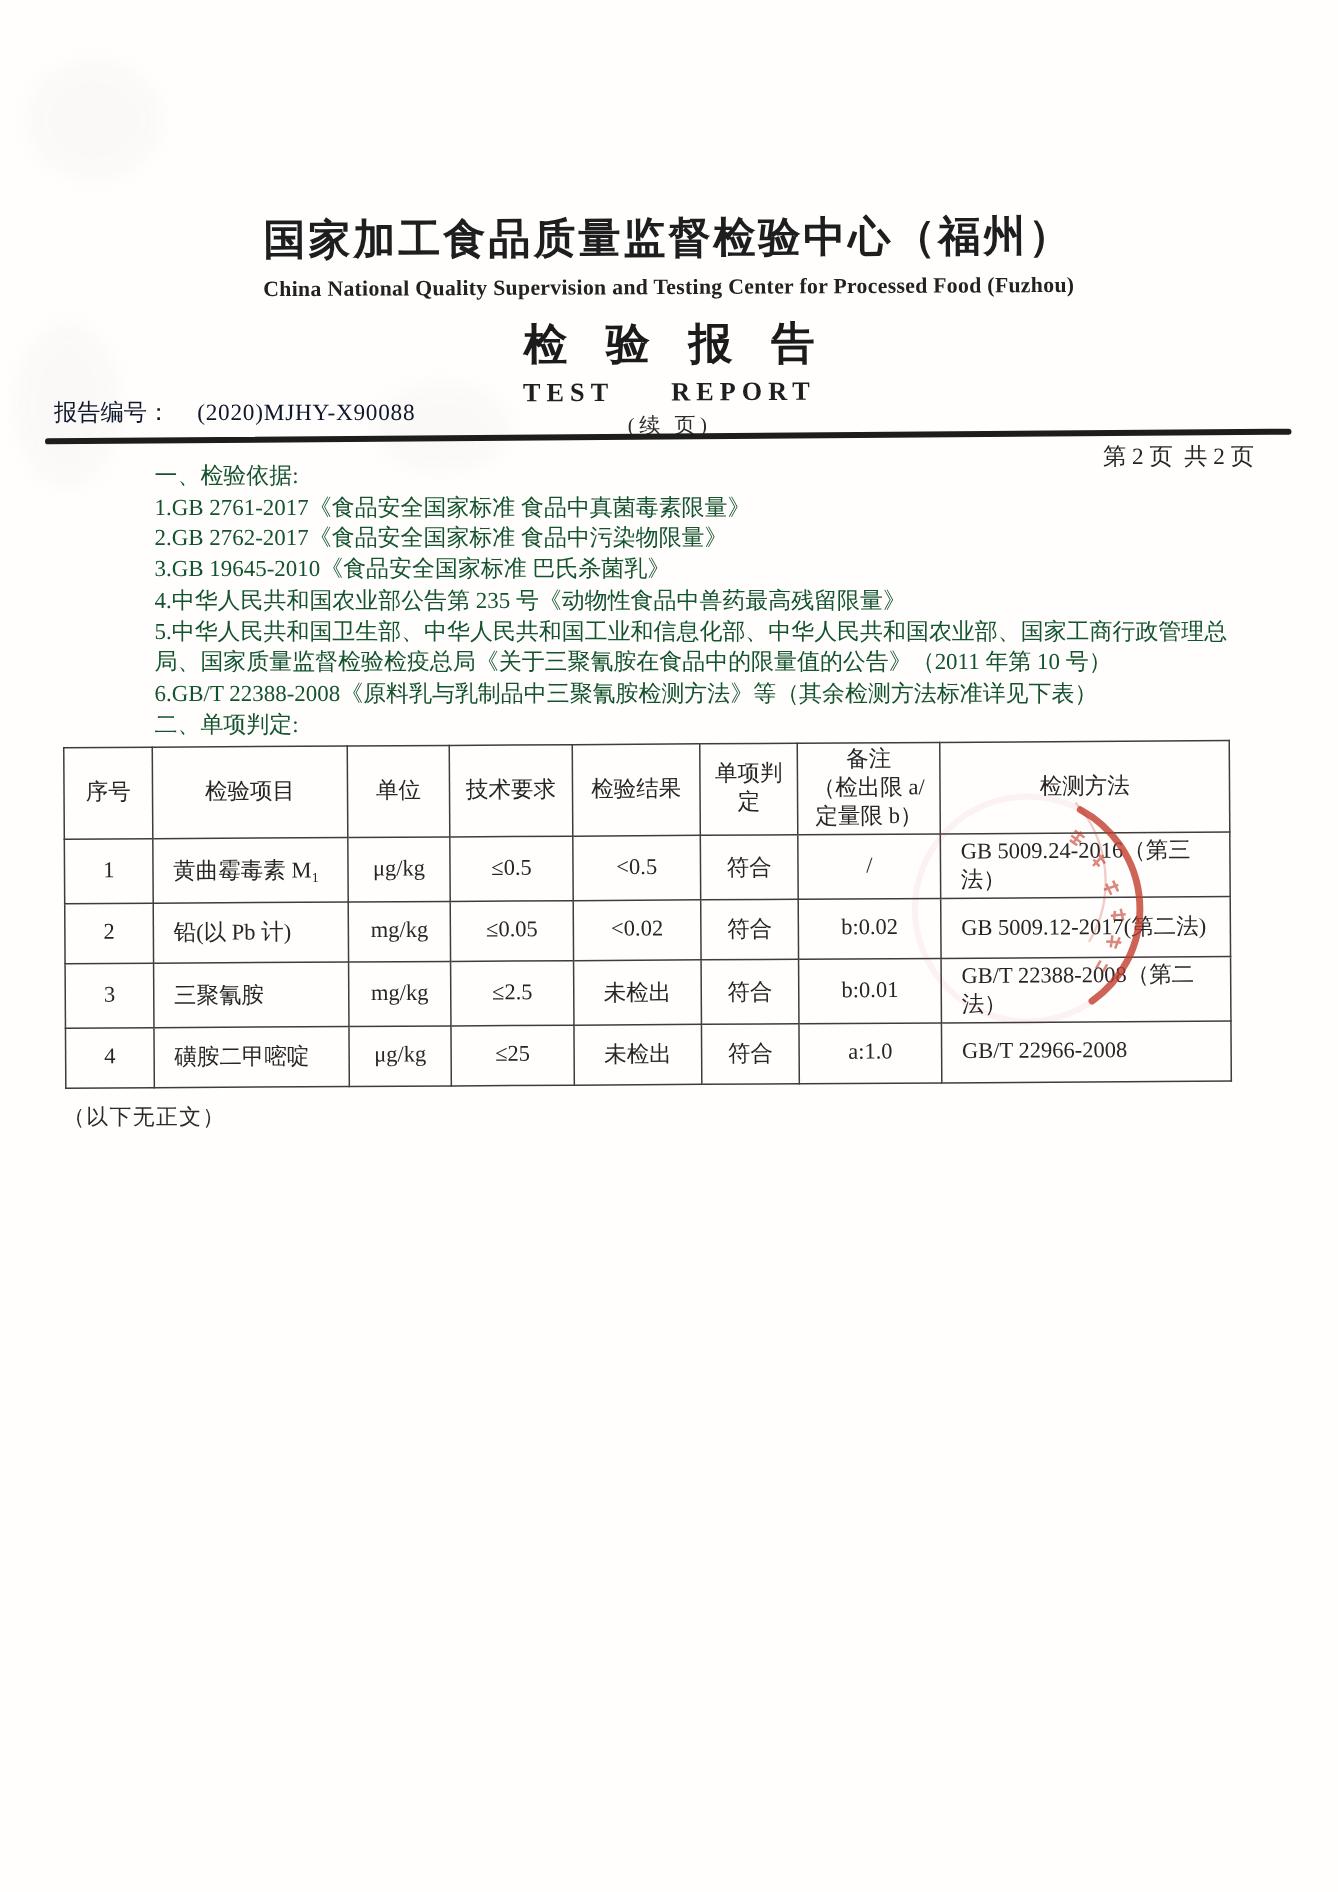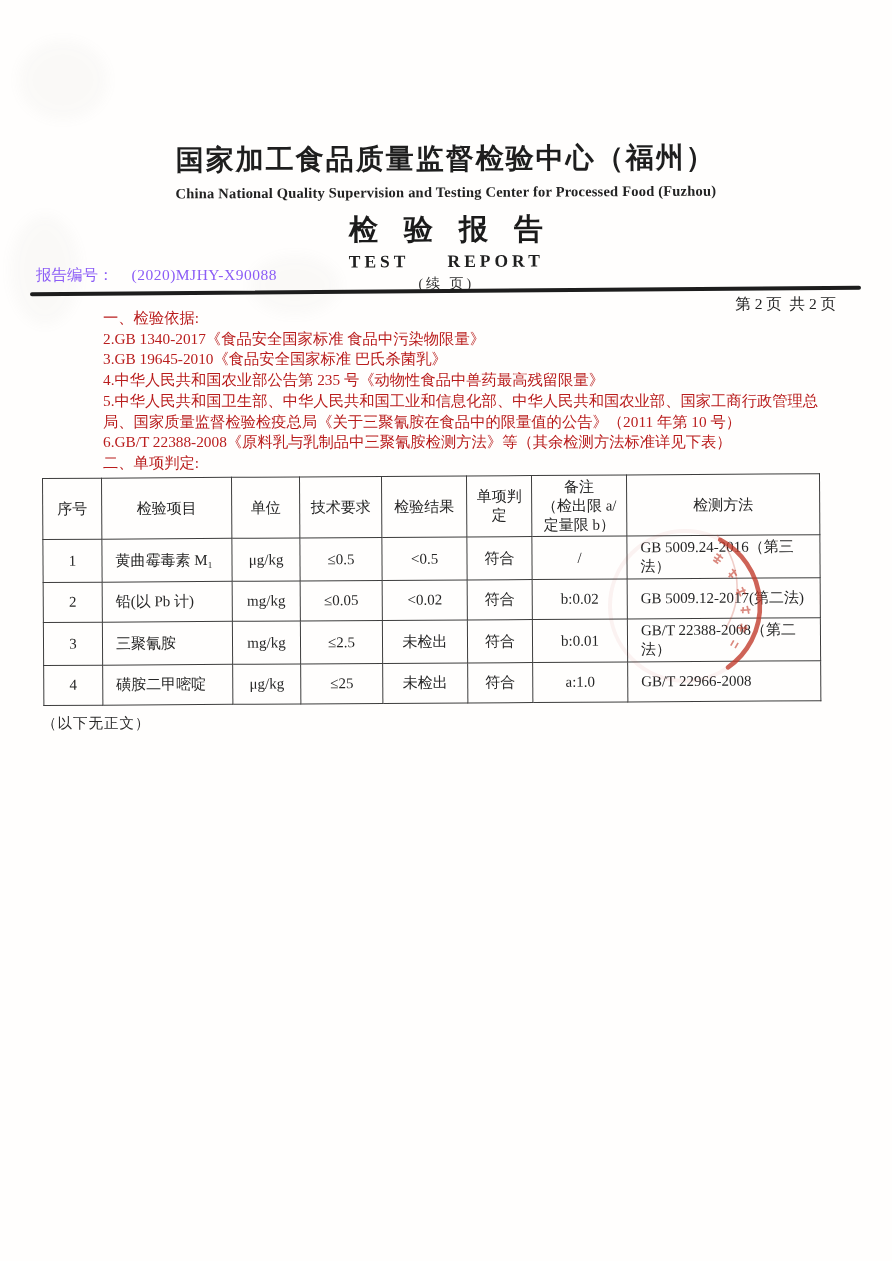--- a/index.html
+++ b/index.html
@@ -23,29 +23,29 @@
 
   
   .header { position:absolute; top:140px; left:0; width:892px; text-align:center; transform:rotate(-0.3deg); }
   .org-cn { font-size:28px; font-weight:700; letter-spacing:2px; color:#1e1e1e; }
   .org-en { font-size:14.5px; font-weight:700; margin-top:6px; letter-spacing:0.2px; color:#222; }
   .title-cn { font-size:29px; font-weight:700; letter-spacing:26px; padding-left:26px; margin-top:9px; color:#1b1b1b; }
   .title-en { font-size:17.5px; font-weight:700; letter-spacing:4px; word-spacing:30px; margin-top:1px; color:#1f1f1f; }
   .cont-note { font-size:14px; margin-top:3px; letter-spacing:3px; color:#2c2c2c; }
 
   .page-indicator { position:absolute; top:252px; right:56px; font-size:15.5px; white-space:pre; color:#242424;margin-top:42px; }
-  .report-no-line { position:absolute; top:265px; left:36px; font-size:15.5px; color:#8b5cf6; }
+  .report-no-line { position:absolute; top:265px; left:36px; font-size:15.5px; color:#0f172a; }
   .report-no-line .val { margin-left:18px; letter-spacing:0.5px; }
 
   .rule { position:absolute; top:289px; left:30px; width:831px; height:4px;
           background:#1d1d1d; transform:rotate(-0.45deg); border-radius:2px; }
 
   
   .content { position:absolute; top:308px; left:0; width:892px; }
-  .textblock { margin-left:103px; width:716px; font-size:15.3px; line-height:20.7px; color:#b91c1c; }
+  .textblock { margin-left:103px; width:716px; font-size:15.3px; line-height:20.7px; color:#14532d; }
   .textblock div { margin:0; }
 
   .report-table {
     margin:4px 0 0 42px; width:777px;
     border-collapse:collapse; table-layout:fixed;
     font-size:15px; color:#262626;
     transform:rotate(-0.35deg); transform-origin:left top;
   }
   .report-table th, .report-table td {
     border:1.7px solid #3d3d3d; text-align:center; vertical-align:middle;
@@ -82,21 +82,22 @@
 
   <div class="report-no-line">
     <span>报告编号：</span><span class="val">(2020)MJHY-X90088</span>
   </div>
 
   <div class="rule"></div>
 
   <div class="content">
     <div class="textblock">
       <div>一、检验依据:</div>
-      <div>2.GB 1340-2017《食品安全国家标准 食品中污染物限量》</div>
+      <div>1.GB 2761-2017《食品安全国家标准 食品中真菌毒素限量》</div>
+      <div>2.GB 2762-2017《食品安全国家标准 食品中污染物限量》</div>
       <div>3.GB 19645-2010《食品安全国家标准 巴氏杀菌乳》</div>
       <div>4.中华人民共和国农业部公告第 235 号《动物性食品中兽药最高残留限量》</div>
       <div>5.中华人民共和国卫生部、中华人民共和国工业和信息化部、中华人民共和国农业部、国家工商行政管理总局、国家质量监督检验检疫总局《关于三聚氰胺在食品中的限量值的公告》（2011 年第 10 号）</div>
       <div>6.GB/T 22388-2008《原料乳与乳制品中三聚氰胺检测方法》等（其余检测方法标准详见下表）</div>
       <div>二、单项判定:</div>
     </div>
 
     <table class="report-table">
       <colgroup>
         <col style="width:59px">

